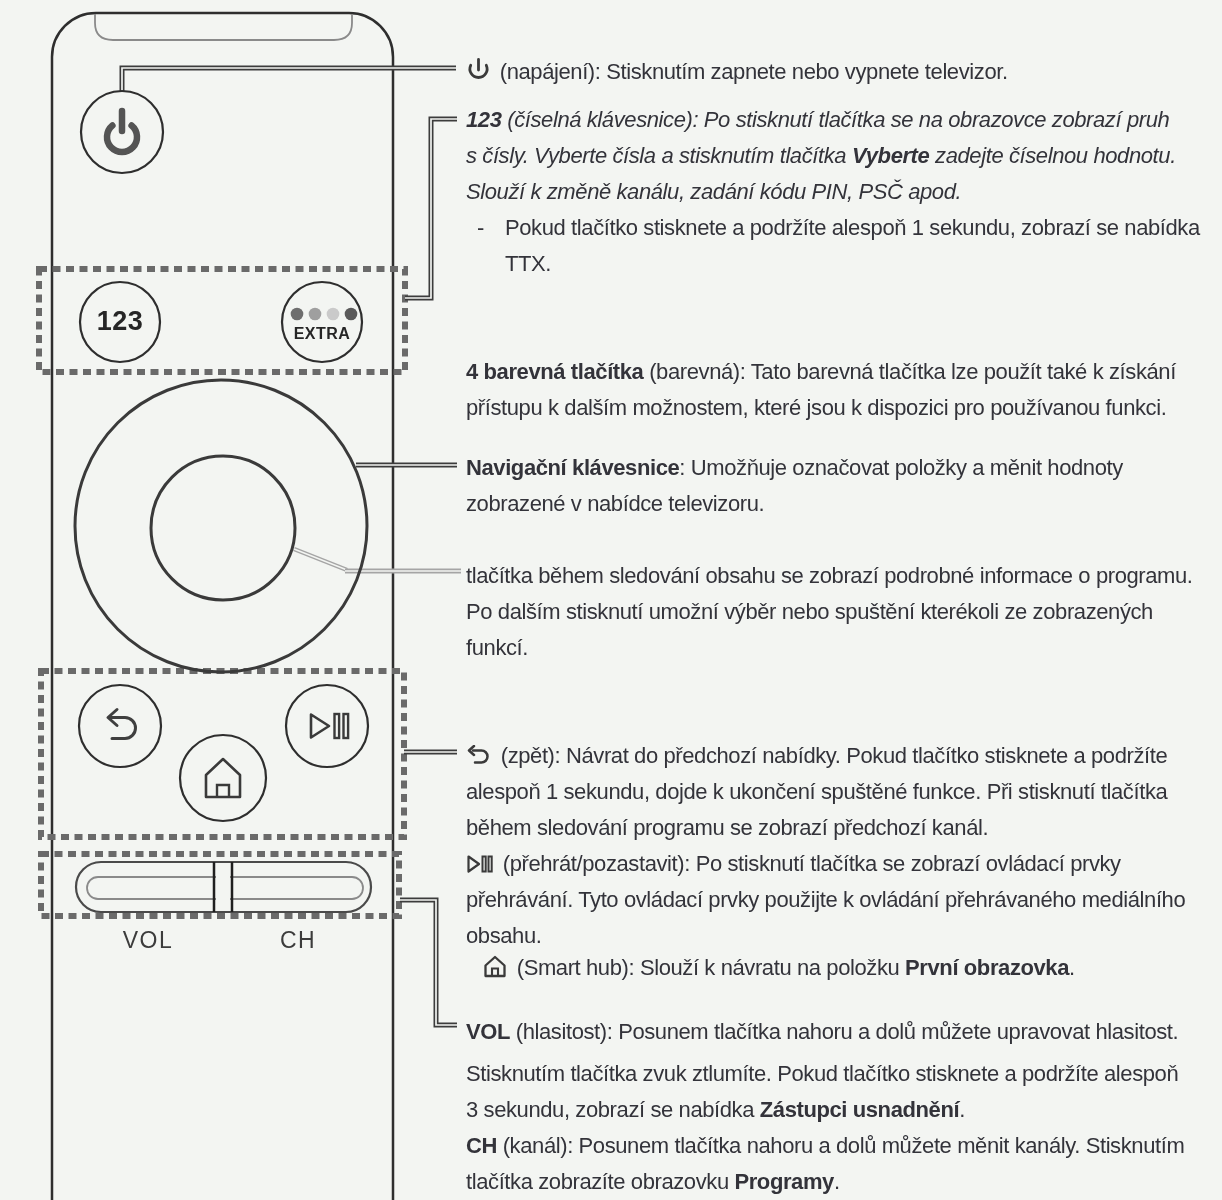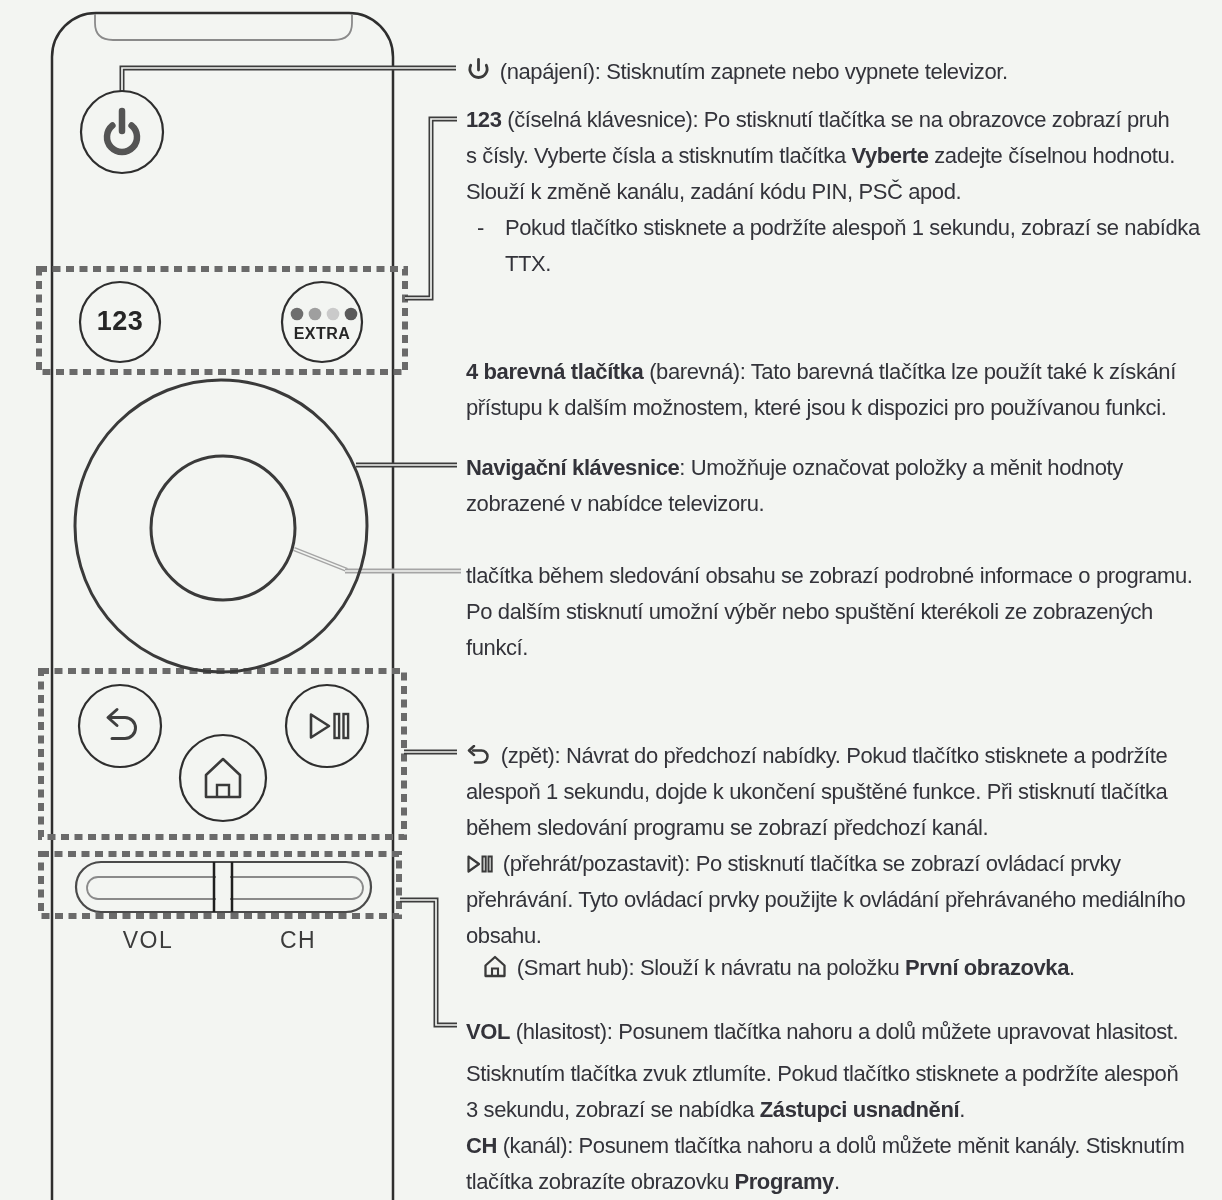--- a/index.html
+++ b/index.html
@@ -110,21 +110,21 @@
   <div class="btn-label rocker vol">VOL</div>
   <div class="btn-label rocker ch">CH</div>
 
   <div id="desc-col">
       <div class="block" style="top: 54px; left: 466px;">
         <div class="line"><svg class="tico" width="25" height="26" viewBox="0 0 25 26">
     <path d="M 4.7 8.3 A 8.6 8.6 0 1 0 20.3 8.3" fill="none" stroke="#3a3a3a" stroke-width="2.8" stroke-linecap="round"></path>
     <path d="M 12.5 2.5 V 13" fill="none" stroke="#3a3a3a" stroke-width="2.8" stroke-linecap="round"></path>
   </svg><span> (napájení): Stisknutím zapnete nebo vypnete televizor.</span></div>
       </div>
-      <div class="block" style="top: 102px; left: 466px;">
+      <div class="block" style="top: 102px; left: 466px; font-style: italic;">
         <div class="line"><span class="b">123</span><span> (číselná klávesnice): Po stisknutí tlačítka se na obrazovce zobrazí pruh</span></div>
         <div class="line"><span>s čísly. Vyberte čísla a stisknutím tlačítka </span><span class="b">Vyberte</span><span> zadejte číselnou hodnotu.</span></div>
         <div class="line"><span>Slouží k změně kanálu, zadání kódu PIN, PSČ apod.</span></div>
       </div>
       <div class="block" style="top: 210px; left: 505px;">
         <span class="marker">-</span>
         <div class="line"><span>Pokud tlačítko stisknete a podržíte alespoň 1 sekundu, zobrazí se nabídka</span></div>
         <div class="line"><span>TTX.</span></div>
       </div>
       <div class="block" style="top: 354px; left: 466px;">

